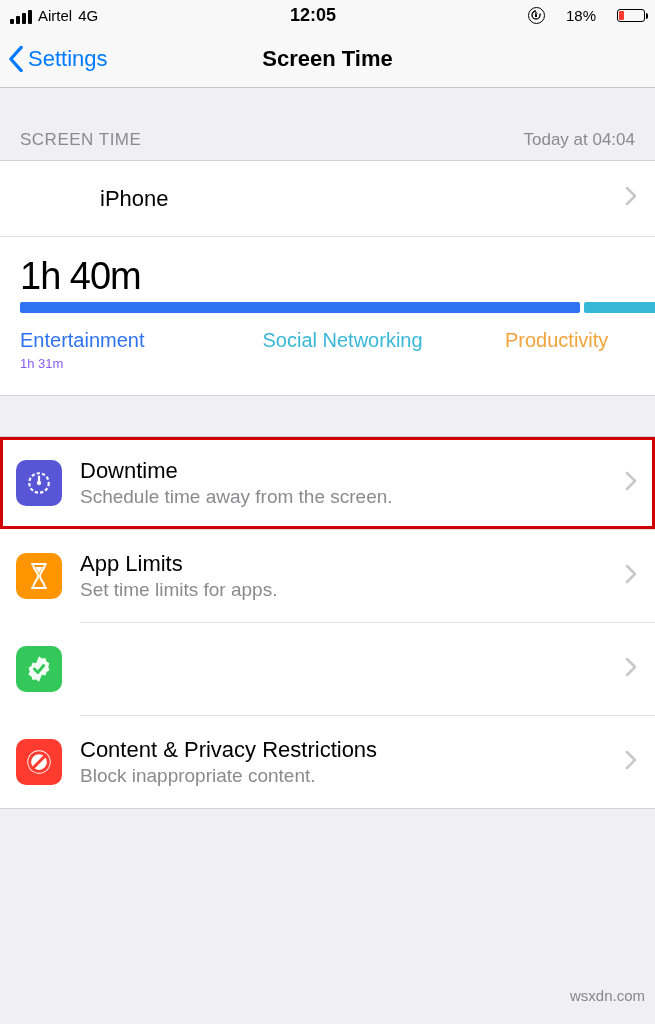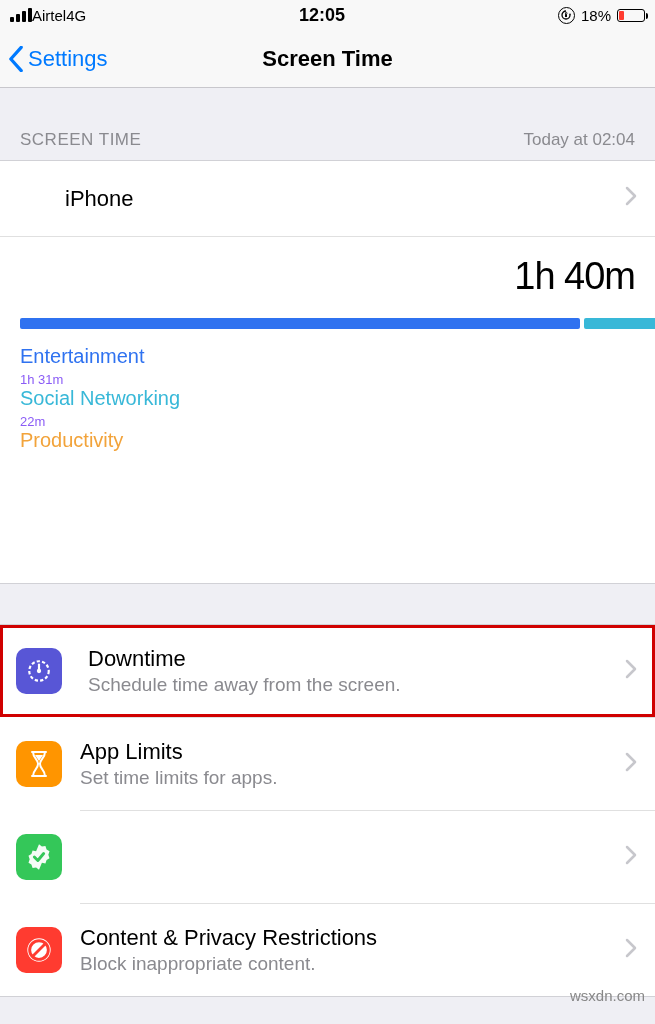--- a/index.html
+++ b/index.html
@@ -1,23 +1,23 @@
 <!DOCTYPE html>
 <html><head>
 <meta charset="utf-8">
 <style>
   * { box-sizing: border-box; margin: 0; padding: 0; }
   html, body { width: 655px; height: 1024px; font-family: -apple-system, "Helvetica Neue", Arial, sans-serif; background: #efeff4; color: #000; }
   body { position: relative; }
 
   
   .status-bar { height: 30px; background: #f8f8f8; display: flex; align-items: center; justify-content: space-between; padding: 0 10px; font-size: 15px; font-weight: 500; }
-  .status-left { display: flex; align-items: center; }
+  .status-left { display: flex; gap: 6px; }
   .status-center { font-weight: 600; font-size: 18px; }
-  .status-right { display: flex; align-items: center; gap: 6px; }
+  .status-right { display: flex; align-items: center; gap: 21px; }
   .signal { display: flex; align-items: flex-end; gap: 2px; }
   .signal span { width: 4px; background: #000; display: inline-block; border-radius: 1px; }
   .signal span:nth-child(1){height:5px}.signal span:nth-child(2){height:8px}.signal span:nth-child(3){height:11px}.signal span:nth-child(4){height:14px}
   .lock-circle { width:17px;height:17px;border:1.5px solid #000;border-radius:50%;display:flex;align-items:center;justify-content:center;font-size:10px;line-height:1;}
   .battery { width: 28px; height: 13px; border: 1.5px solid #000; border-radius: 3px; position: relative; }
   .battery::after { content:""; position:absolute; right:-4px; top:3px; width:2.5px; height:6px; background:#000; border-radius:0 2px 2px 0;}
   .battery-fill { position:absolute; left:1px; top:1px; bottom:1px; width:18%; background:#ff3b30; border-radius:1px;}
 
   
   .nav-bar { height: 58px; background: #f8f8f8; border-bottom: 1px solid #c8c7cc; display:flex; align-items:center; justify-content:center; position:relative;}
@@ -25,42 +25,42 @@
   .nav-back svg { width:16px; height:26px; }
   .nav-title { font-size:22px; font-weight:600; }
 
   
   .section-header { display:flex; justify-content:space-between; padding: 42px 20px 10px; font-size:17px; color:#8a8a8f; letter-spacing:0.5px;}
   .section-header .right { text-transform:none; letter-spacing:0; }
 
   
   .cell-group { background:#fff; }
   .cell { display:flex; align-items:center; padding: 0 20px; min-height:58px; position:relative;}
-  .cell.device { padding-left: 65px; font-size:22px; height:76px; border-bottom:1px solid #e0e0e0;}
+  .cell.device { padding-left: 100px; font-size:22px; height:76px; border-bottom:1px solid #e0e0e0;}
   .chev { position:absolute; right:18px; color:#c7c7cc; }
   .chev svg{width:12px;height:20px;}
   .summary { padding: 18px 20px 24px; }
-  .total-time { font-size:38px; font-weight:400; letter-spacing:-1px; margin-bottom:20px;text-align:right;}
+  .total-time { font-size:38px; font-weight:400; letter-spacing:-1px; margin-bottom:4px;}
   .bar-row { display:flex; height:11px; gap:4px; margin-bottom:16px;}
   .bar-row > div { border-radius:2px; }
-  .cats { display:flex;flex-direction:column; }
+  .cats { display:flex; }
   .cat { flex:1; }
   .cat.prod { flex:0 0 130px; }
   .cat-label { font-size:20px; margin-bottom:4px; }
   .cat-time { font-size:13px; color:#8b5cf6; }
 
   
   .settings-group { background:#fff; margin-top:40px; }
   .set-row { display:flex; align-items:center; padding:14px 20px 14px 16px; position:relative; min-height:92px; }
   .row-sep { border-top:1px solid #e0e0e0; margin-left:80px; }
   .row-icon { width:46px; height:46px; border-radius:10px; display:flex; align-items:center; justify-content:center; flex-shrink:0; margin-right:18px;}
   .row-text { flex:1; padding-right:30px;}
   .row-title { font-size:22px; color:#000; margin-bottom:2px;}
   .row-sub { font-size:19px; color:#8a8a8f; }
-  .highlight { outline:3px solid #d00000; outline-offset:-3px;gap:8px; }
+  .highlight { outline:3px solid #d00000; outline-offset:-3px; }
 
   
   .wm { position:absolute; bottom:20px; right:10px; font-size:15px; color:#888; font-family: Arial, sans-serif;}
   
   .settings-group { border-top:1px solid #d1d1d6; border-bottom:1px solid #d1d1d6;}
   .cell-group { border-top:1px solid #d1d1d6; border-bottom:1px solid #d1d1d6;}
 </style>
 </head>
 <body>
 
@@ -97,21 +97,21 @@
     <svg viewBox="0 0 12 20">
         <polyline points="10,1 2,10 10,19" fill="none" stroke="#007aff" stroke-width="2.5" stroke-linecap="round" stroke-linejoin="round"></polyline>
       </svg>
     <span style="margin-left:4px;">Settings</span>
   </div>
   <div class="nav-title">Screen Time</div>
 </div>
 
 <div class="section-header">
   <span>SCREEN TIME</span>
-  <span class="right">Today at 02:04</span>
+  <span class="right">Today at 04:04</span>
 </div>
 
 <div class="cell-group">
   <div class="cell device">
     <span>iPhone</span>
     <span class="chev"><svg viewBox="0 0 12 20">
           <polyline points="2,2 10,10 2,18" fill="none" stroke="#c7c7cc" stroke-width="2.5" stroke-linecap="round" stroke-linejoin="round"></polyline>
         </svg></span>
   </div>
   <div class="summary">
@@ -121,21 +121,20 @@
         <div style="flex: 0 0 22%; background: rgb(56, 184, 216);"></div>
         <div style="flex: 1 1 0%; background: rgb(216, 216, 216); max-width: 3%;"></div>
       </div>
     <div class="cats" id="cats">
         <div class="cat">
           <div class="cat-label" style="color: rgb(47, 114, 240);">Entertainment</div>
           <div class="cat-time">1h 31m</div>
         </div>
         <div class="cat">
           <div class="cat-label" style="color: rgb(56, 184, 216);">Social Networking</div>
-          <div class="cat-time">22m</div>
         </div>
         <div class="cat prod">
           <div class="cat-label" style="color: rgb(242, 163, 58);">Productivity</div>
         </div>
       </div>
   </div>
 </div>
 
 <div class="settings-group" id="settings-group">
     <div class="set-row highlight">

